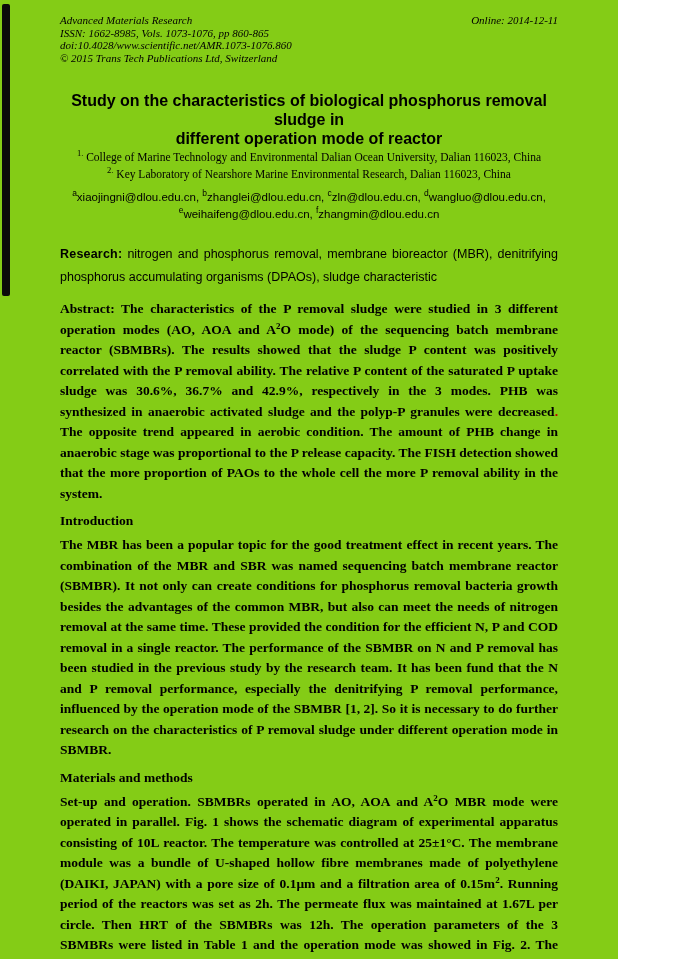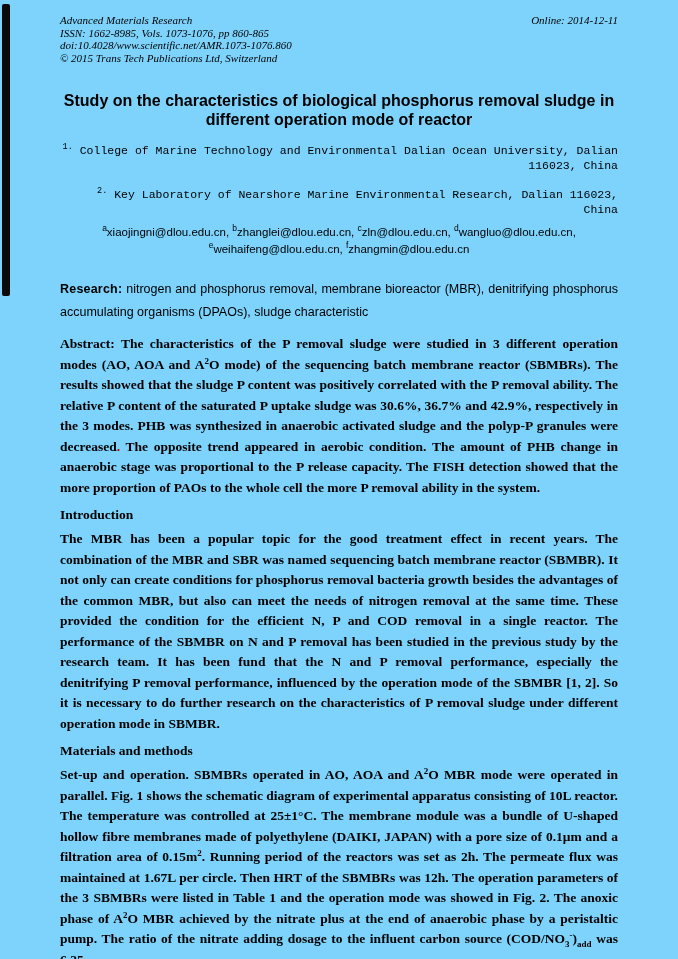--- a/index.html
+++ b/index.html
@@ -2,23 +2,23 @@
 <html style="--accent-red: #c00000;"><head>
 <meta charset="utf-8">
 <style>
   html, body {
     margin: 0;
     padding: 0;
     background: #ffffff;
   }
   .page {
     position: relative;
-    width: 678px;
+    width: 618px;
     height: 959px;
-    background: #7dd3fc;
+    background: #84cc16;
     color: #000;
     overflow: hidden;
     font-family: "Liberation Serif", serif;
   }
   .scan-bar {
     position: absolute;
     left: 2px;
     top: 4px;
     width: 8px;
     height: 292px;
@@ -46,23 +46,23 @@
   }
   .authors {
     margin-top: 5px;
     text-align: center;
     font-family: "Liberation Sans", sans-serif;
     font-size: 15px;
     line-height: 20px;
   }
   .authors sup { font-size: 9.5px; }
   .affil {
-    margin-top: 14px;
-    text-align: right;
-    font-family: Liberation Mono, monospace;
+    margin-top: 2px;
+    text-align: center;
+    font-family: Liberation Serif, serif;
     font-size: 11.5px;
     line-height: 15px;
   }
   .affil sup { font-size: 8.5px; }
   .emails {
     margin-top: 7px;
     text-align: center;
     font-family: "Liberation Sans", sans-serif;
     font-size: 11.5px;
     line-height: 17px;

